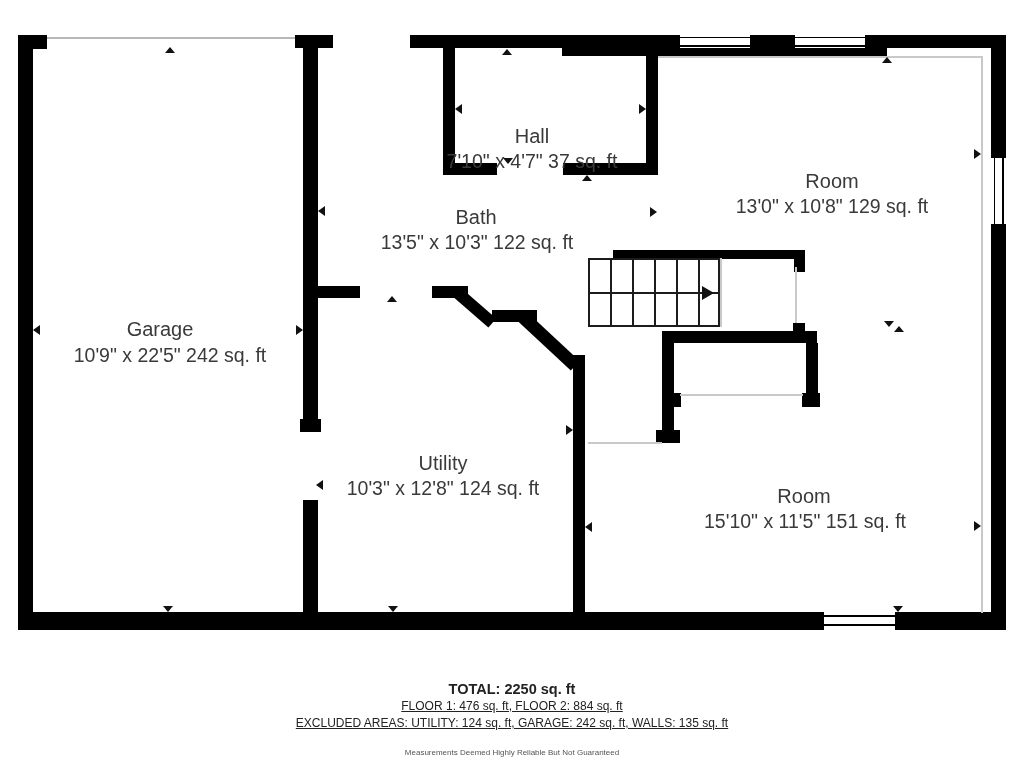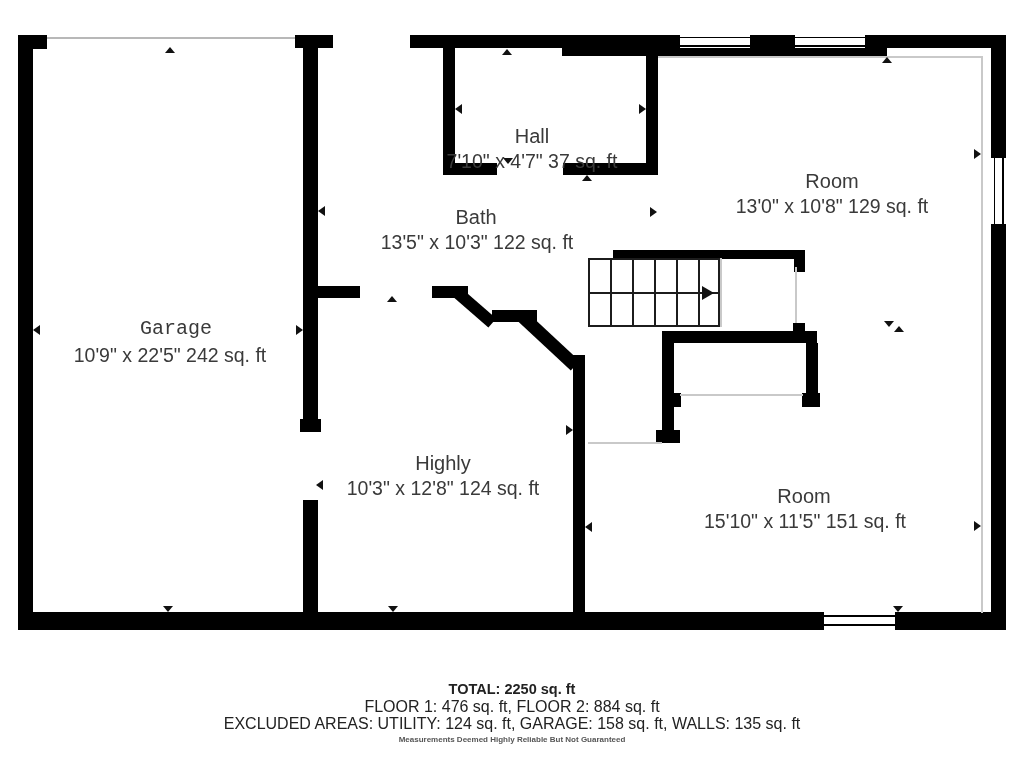--- a/index.html
+++ b/index.html
@@ -19,22 +19,22 @@
   .win{position:absolute;background:#fff;}
   .win .b{position:absolute;background:#000;}
   .stairs{position:absolute;left:588px;top:258px;width:132px;height:69px;
           border:2px solid #1c1c1c;background:#fff;box-sizing:border-box;}
   .stairs .v{position:absolute;top:0;bottom:0;width:2px;background:#1c1c1c;}
   .stairs .mid{position:absolute;left:0;right:0;top:32px;height:2px;background:#1c1c1c;}
   .stairs .head{position:absolute;left:112px;top:26px;width:0;height:0;
           border-top:7px solid transparent;border-bottom:7px solid transparent;border-left:12px solid #111;}
   #footer{position:absolute;left:0;right:0;top:681px;text-align:center;color:#222;}
   #footer .t1{font-size:14.5px;font-weight:bold;line-height:17px;}
-  #footer .t2{font-size:16px;line-height:17px;}
-  #footer .t3{font-size:8px;color:#555;margin-top:3px;font-weight:bold;}
+  #footer .t2{font-size:12px;line-height:17px;text-decoration:underline;}
+  #footer .t3{font-size:8px;color:#555;margin-top:16px;}
 </style>
 </head>
 <body>
 
 <div id="stage">
 
   <div class="wall" style="left:18px;top:35px;width:29px;height:14px;"></div>
   <div class="doorline" style="left:47px;top:37px;width:248px;height:2px;"></div>
   <div class="wall" style="left:410px;top:35px;width:265px;height:13px;"></div>
   <div class="wall" style="left:755px;top:35px;width:35px;height:13px;"></div>
@@ -136,38 +136,38 @@
 
   <div class="tri tri-up" style="left:882px;top:57px;"></div>
   <div class="tri tri-right" style="left:974px;top:149px;"></div>
   <div class="tri tri-down" style="left:884px;top:321px;"></div>
   <div class="tri tri-up" style="left:894px;top:326px;"></div>
 
   <div class="tri tri-left" style="left:585px;top:522px;"></div>
   <div class="tri tri-right" style="left:974px;top:521px;"></div>
   <div class="tri tri-down" style="left:893px;top:606px;"></div>
 
-  <div class="label" style="left:176px;top:318px;font-family:Liberation Mono, monospace;">Garage</div>
+  <div class="label" style="left:160px;top:318px;">Garage</div>
   <div class="label dims" style="left:170px;top:345px;">10'9" x 22'5" 242 sq. ft</div>
 
   <div class="label" style="left:532px;top:125px;">Hall</div>
   <div class="label dims" style="left:532px;top:151px;">7'10" x 4'7" 37 sq. ft</div>
 
   <div class="label" style="left:476px;top:206px;">Bath</div>
   <div class="label dims" style="left:477px;top:232px;">13'5" x 10'3" 122 sq. ft</div>
 
   <div class="label" style="left:832px;top:170px;">Room</div>
   <div class="label dims" style="left:832px;top:196px;">13'0" x 10'8" 129 sq. ft</div>
 
-  <div class="label" style="left:443px;top:452px;">Highly</div>
+  <div class="label" style="left:443px;top:452px;">Utility</div>
   <div class="label dims" style="left:443px;top:478px;">10'3" x 12'8" 124 sq. ft</div>
 
   <div class="label" style="left:804px;top:485px;">Room</div>
   <div class="label dims" style="left:805px;top:511px;">15'10" x 11'5" 151 sq. ft</div>
 
   <div id="footer">
     <div class="t1">TOTAL: 2250 sq. ft</div>
     <div class="t2">FLOOR 1: 476 sq. ft, FLOOR 2: 884 sq. ft</div>
-    <div class="t2">EXCLUDED AREAS: UTILITY: 124 sq. ft, GARAGE: 158 sq. ft, WALLS: 135 sq. ft</div>
+    <div class="t2">EXCLUDED AREAS: UTILITY: 124 sq. ft, GARAGE: 242 sq. ft, WALLS: 135 sq. ft</div>
     <div class="t3">Measurements Deemed Highly Reliable But Not Guaranteed</div>
   </div>
 
 </div>
 
 </body></html>

